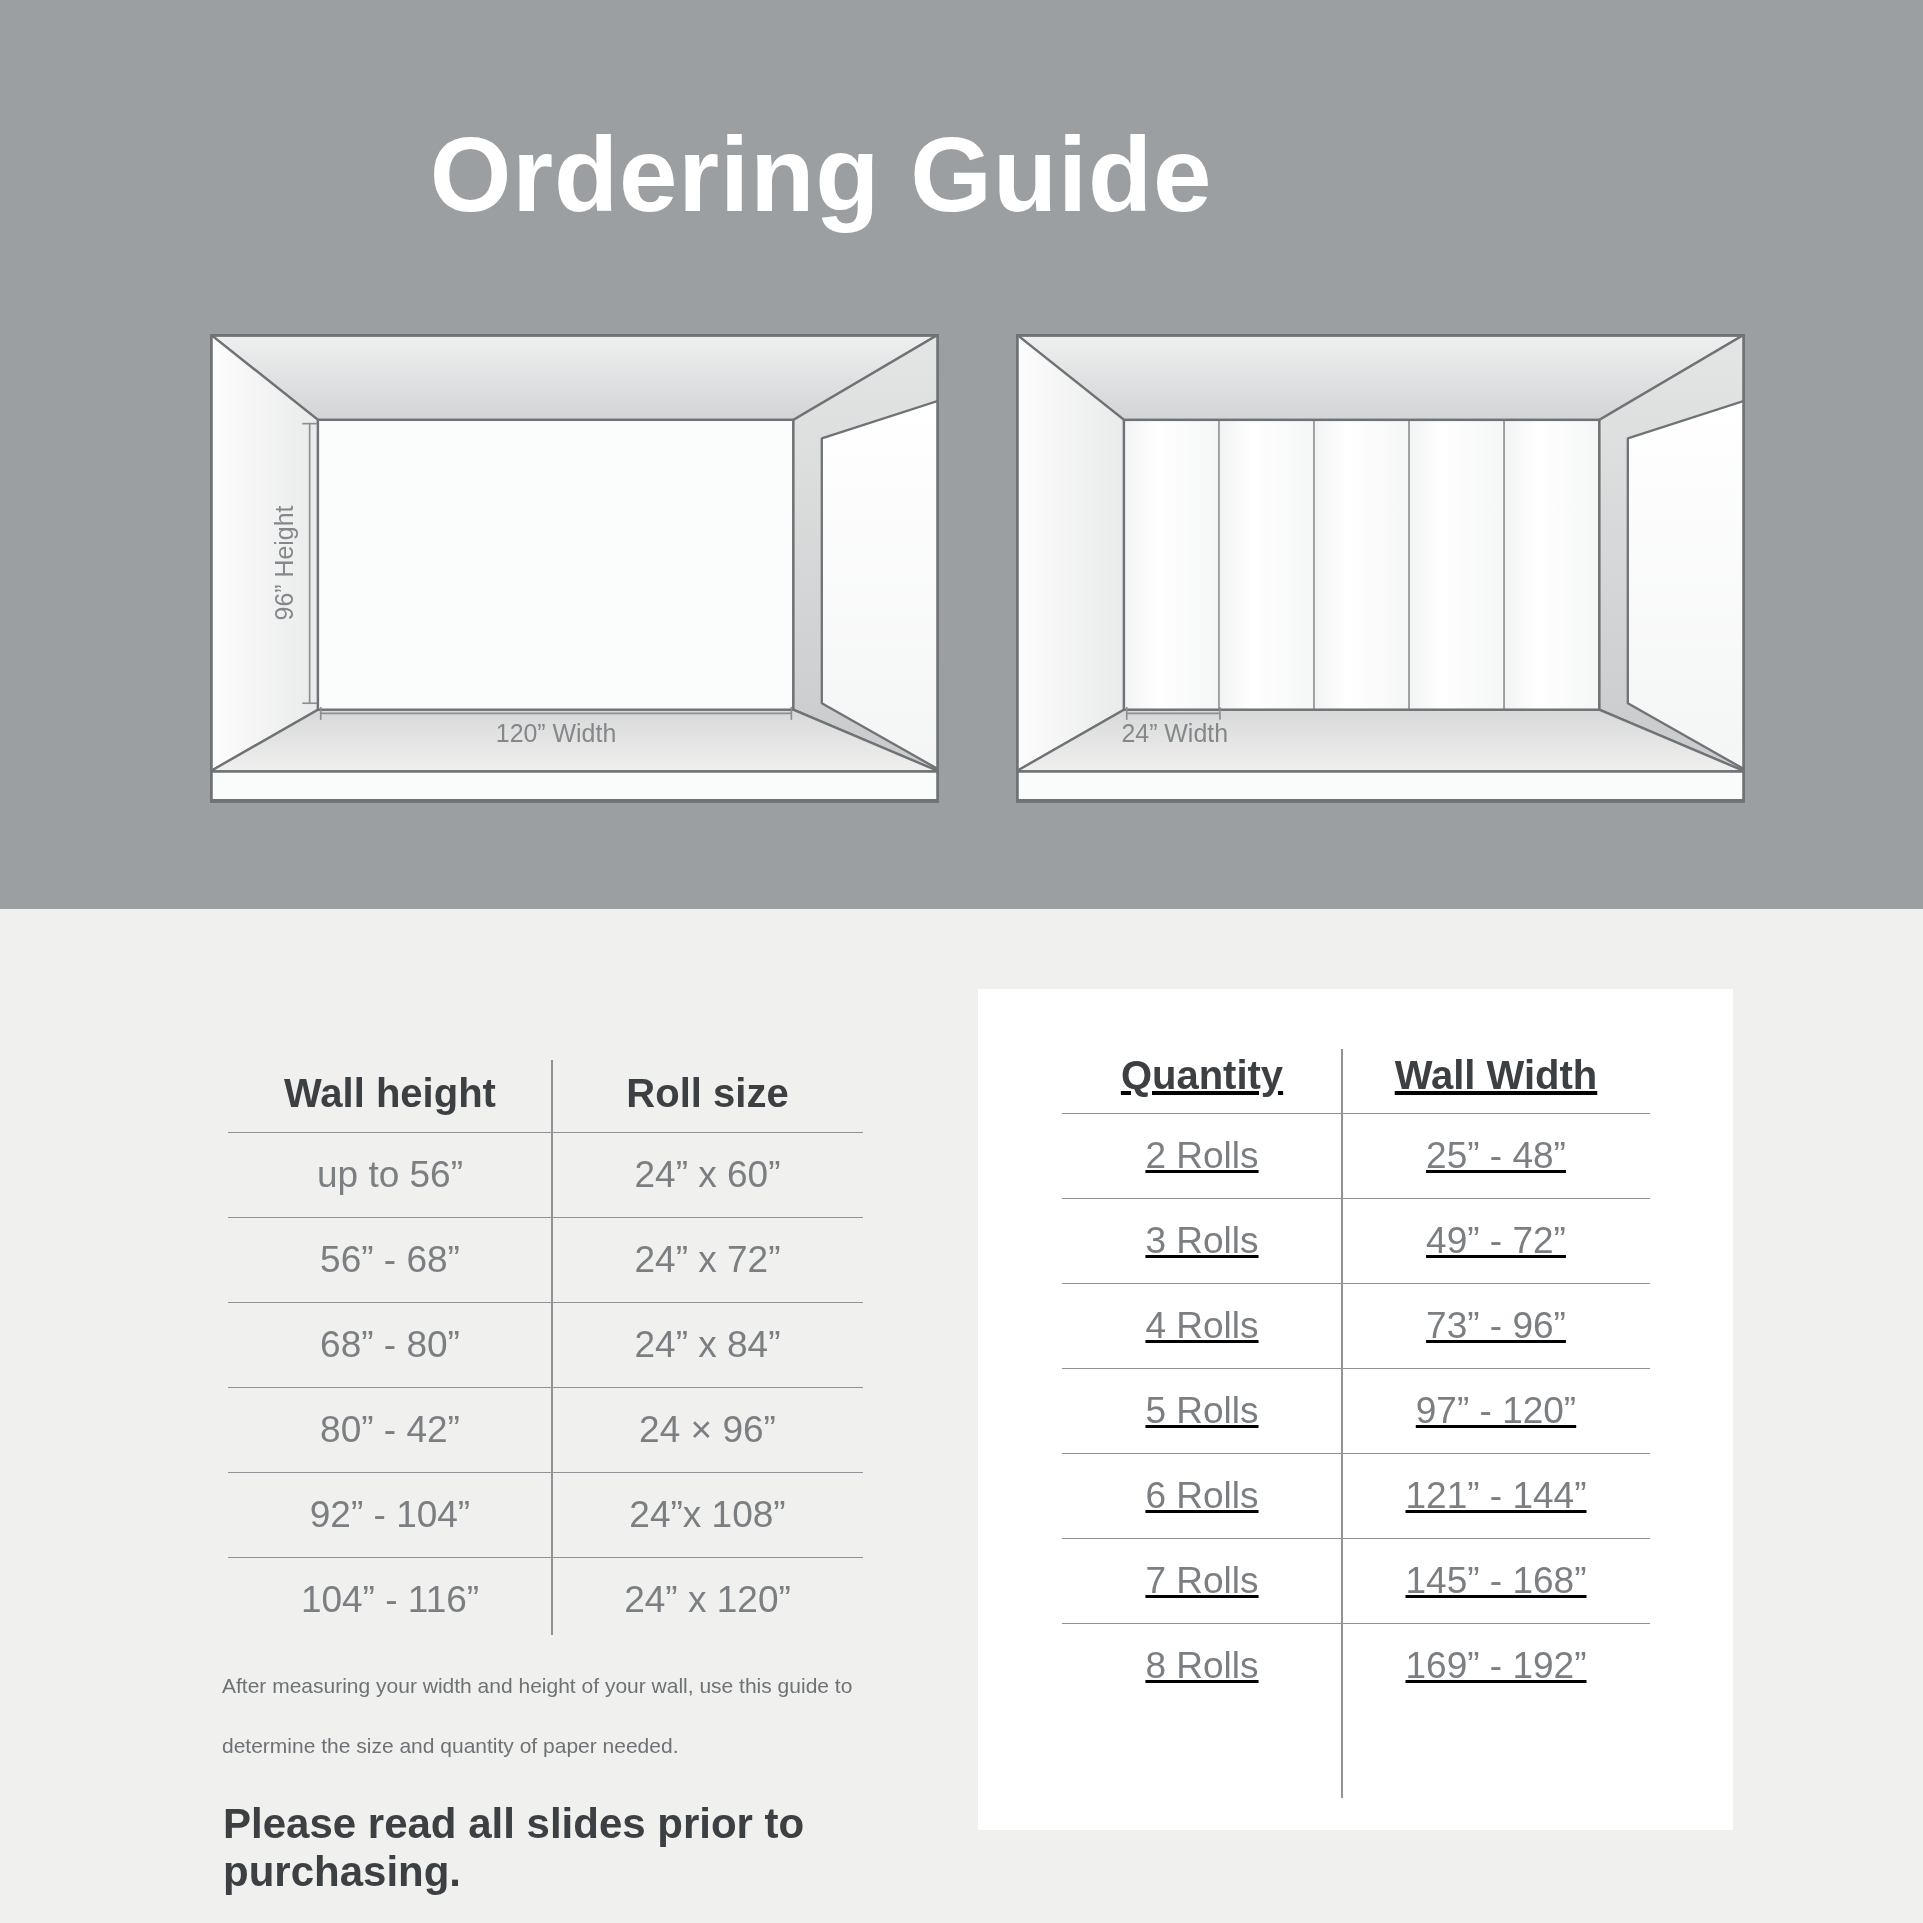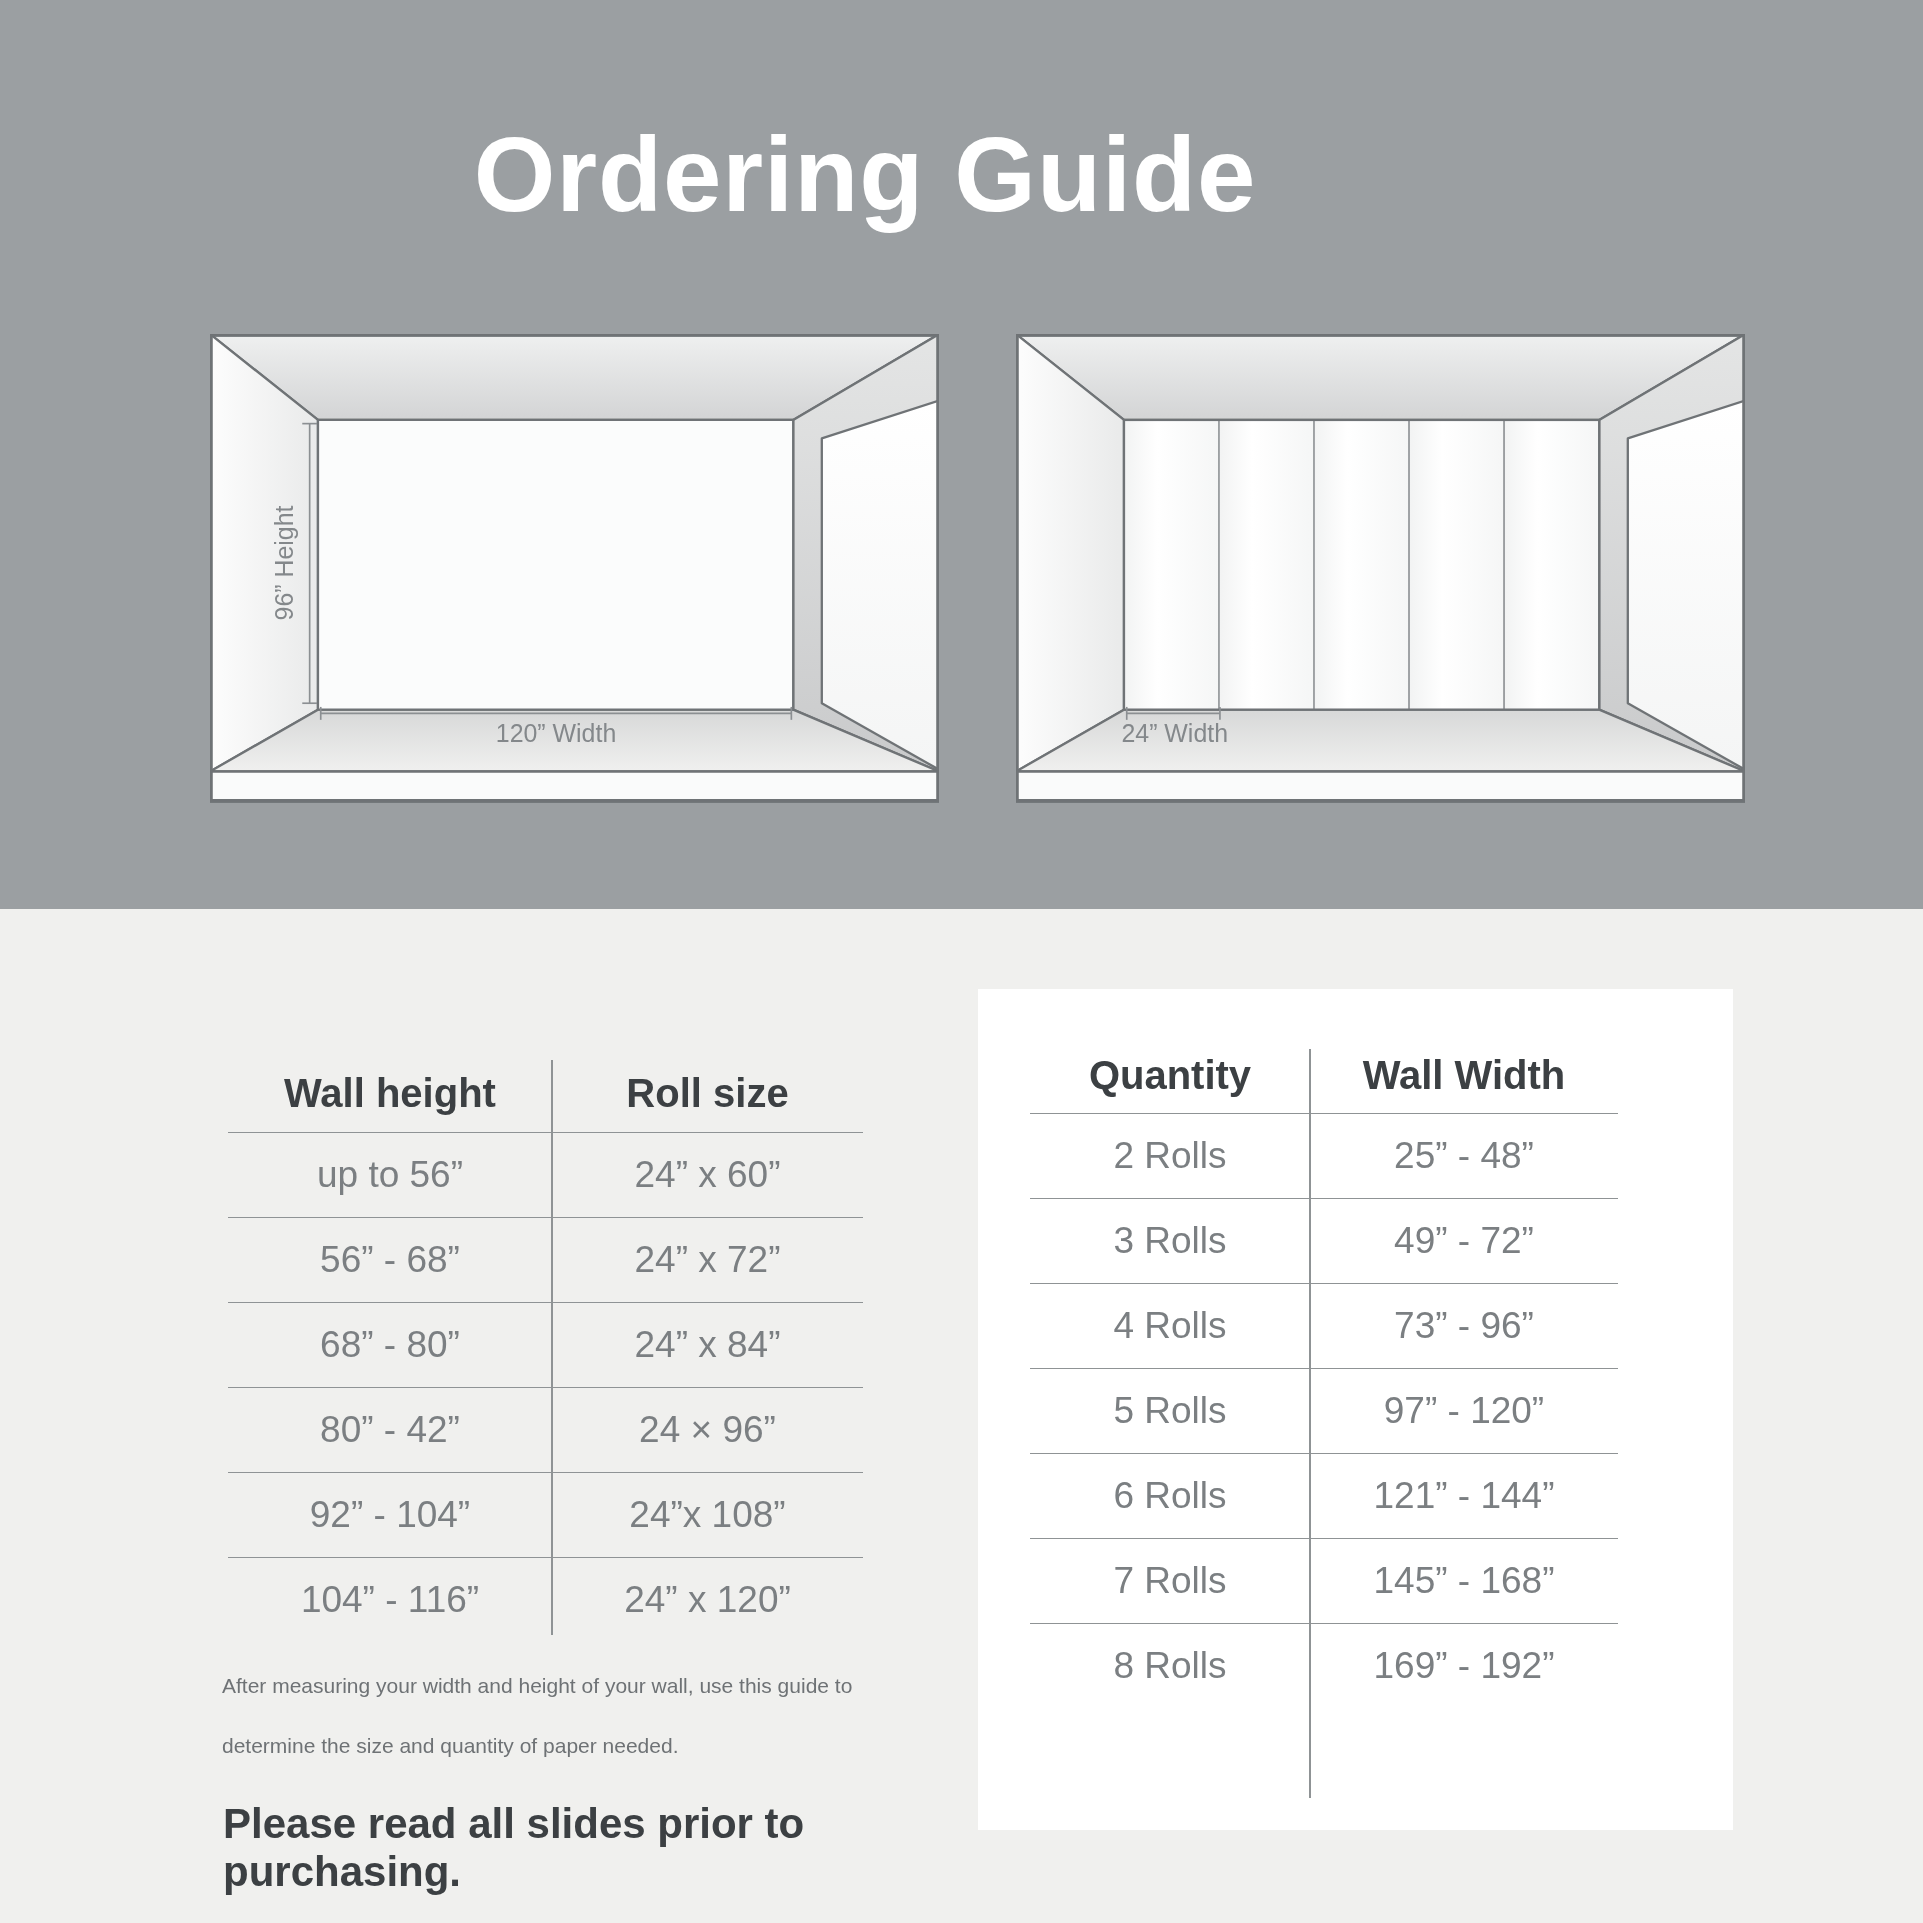--- a/index.html
+++ b/index.html
@@ -6,28 +6,28 @@
     --hero-bg:#9b9fa2; --body-bg:#f0f0ee; --card-bg:#ffffff;
     --heading-text:#3c4043; --cell-text:#7b7f82; --paragraph-text:#6e7275;
     --table-rule:#8f9395; --diagram-outline:#6f7376; --dimension-color:#84888b;
   }
   *{margin:0;padding:0;box-sizing:border-box;}
   html,body{background:#fff;}
   body{font-family:"Liberation Sans","DejaVu Sans",sans-serif;}
   .page{position:relative;width:1923px;height:1923px;background:var(--body-bg);overflow:hidden;}
   .hero{position:absolute;left:0;top:0;width:1923px;height:909px;background:var(--hero-bg);}
   .page-title{position:absolute;left:0;top:120px;width:1642px;text-align:center;
-    font-size:105px;font-weight:700;color:#ffffff;letter-spacing:0.9px;line-height:1.05;margin-left:44px;}
+    font-size:105px;font-weight:700;color:#ffffff;letter-spacing:0.9px;line-height:1.05;}
   .room-svg{position:absolute;top:334px;width:729px;height:469px;}
   .room-svg.left{left:210px;}
   .room-svg.right{left:1016px;}
 
   .data-table{position:absolute;display:grid;}
   .roll-table{left:228px;top:1054px;width:635px;grid-template-columns:324px 311px;}
-  .qty-table{left:1030px;top:1038px;width:588px;grid-template-columns:280px 308px;}
+  .qty-table{left:1062px;top:1038px;width:588px;grid-template-columns:280px 308px;text-decoration:underline;}
   .data-table .hcell{display:flex;align-items:center;justify-content:center;
     font-weight:700;font-size:40px;color:var(--heading-text);}
   .roll-table .hcell{height:78px;}
   .qty-table .hcell{height:75px;}
   .data-table .cell{display:flex;align-items:center;justify-content:center;
     height:85px;font-size:37px;color:var(--cell-text);border-top:1.8px solid var(--table-rule);}
   .vdivider{position:absolute;width:1.8px;background:var(--table-rule);}
   .roll-table .vdivider{left:323px;top:5.5px;height:575px;}
   .qty-table .vdivider{left:279px;top:11px;height:749px;}
 

